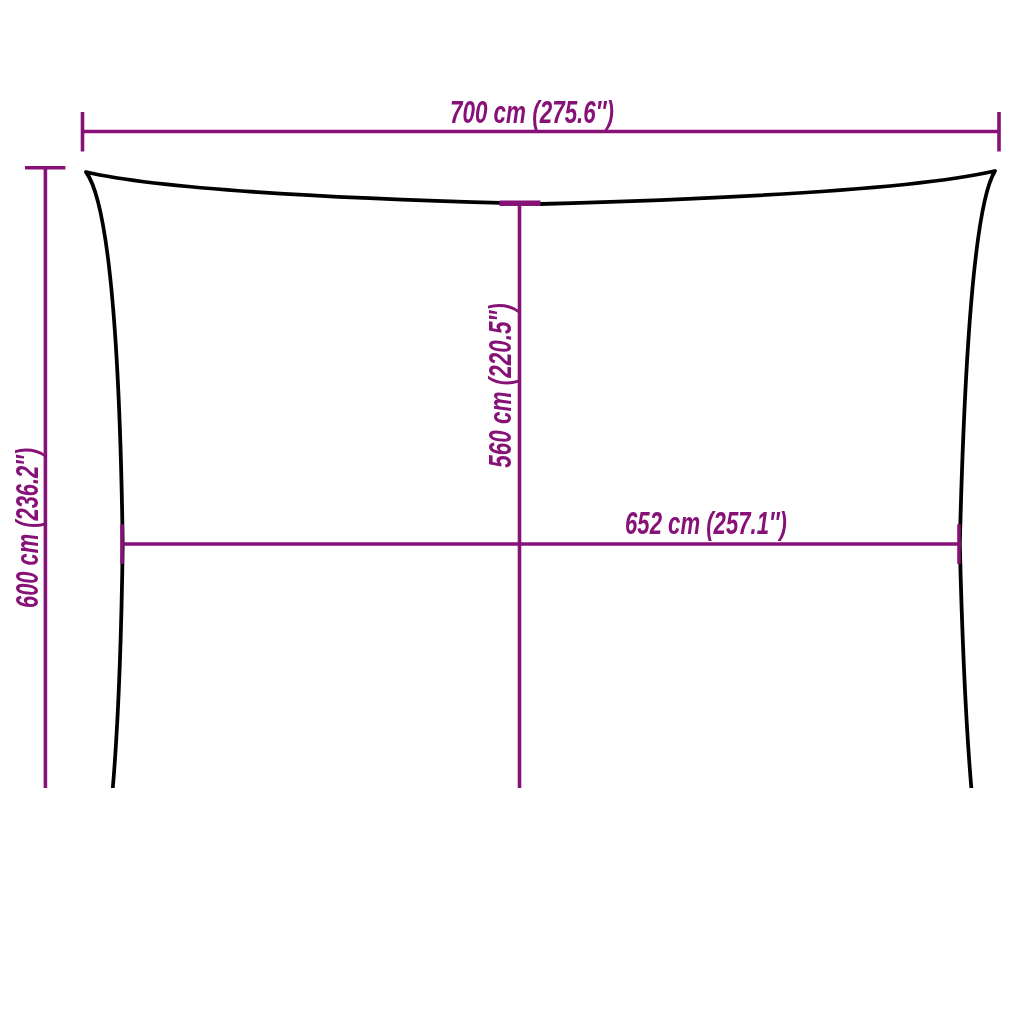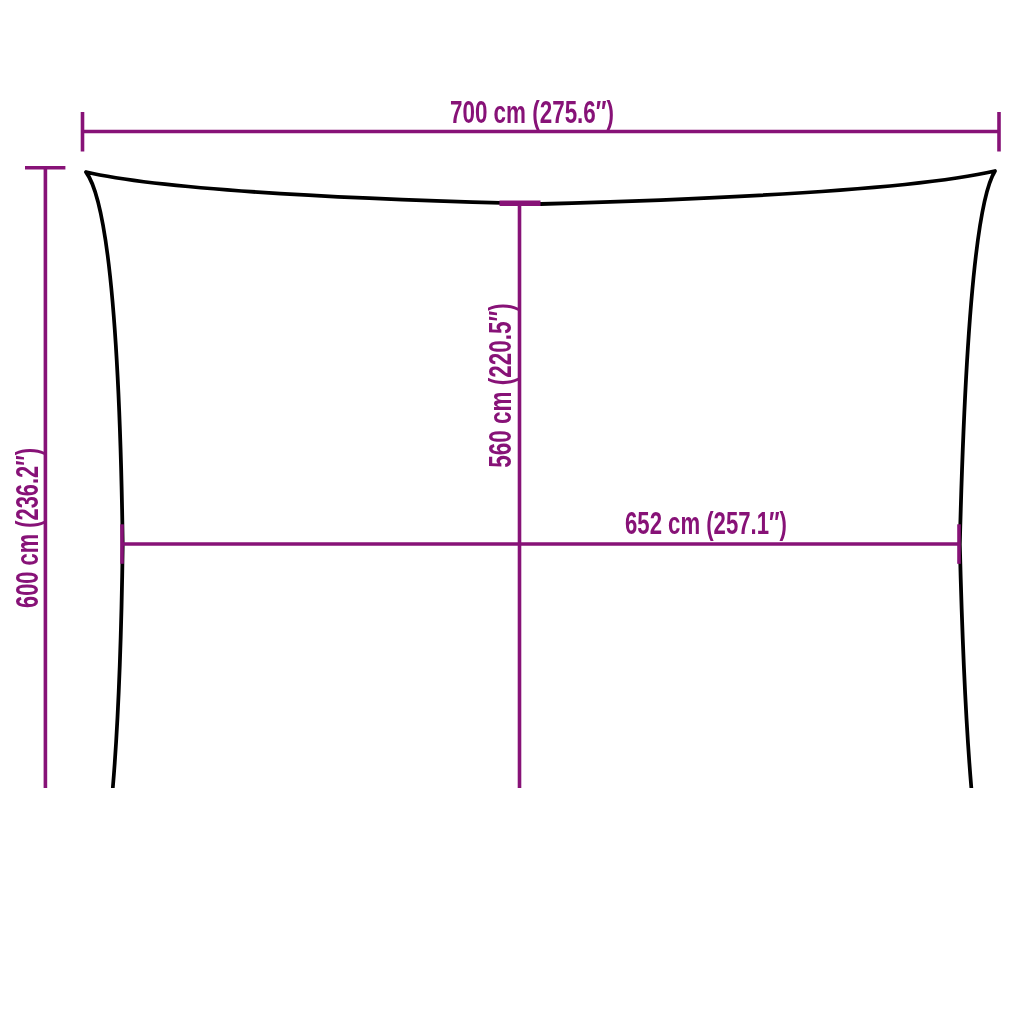--- a/index.html
+++ b/index.html
@@ -1,16 +1,16 @@
 <!DOCTYPE html>
 <html><head>
 <meta charset="utf-8">
 <style>
   html,body{margin:0;padding:0;background:#ffffff;}
-  .wrap{width:1024px;height:788px;position:relative;overflow:hidden;background:#c4b5fd;}
+  .wrap{width:1024px;height:788px;position:relative;overflow:hidden;background:#c4b5fd;font-style:italic;}
   text{font-family:"Liberation Sans", sans-serif;font-weight:bold;fill:#871277;}
 </style>
 </head>
 <body>
 
 <div class="wrap">
 <svg width="1024" height="1024" viewBox="0 0 1024 1024" xmlns="http://www.w3.org/2000/svg">
 
   <rect x="0" y="0" width="1024" height="1024" fill="#ffffff"></rect>
 

